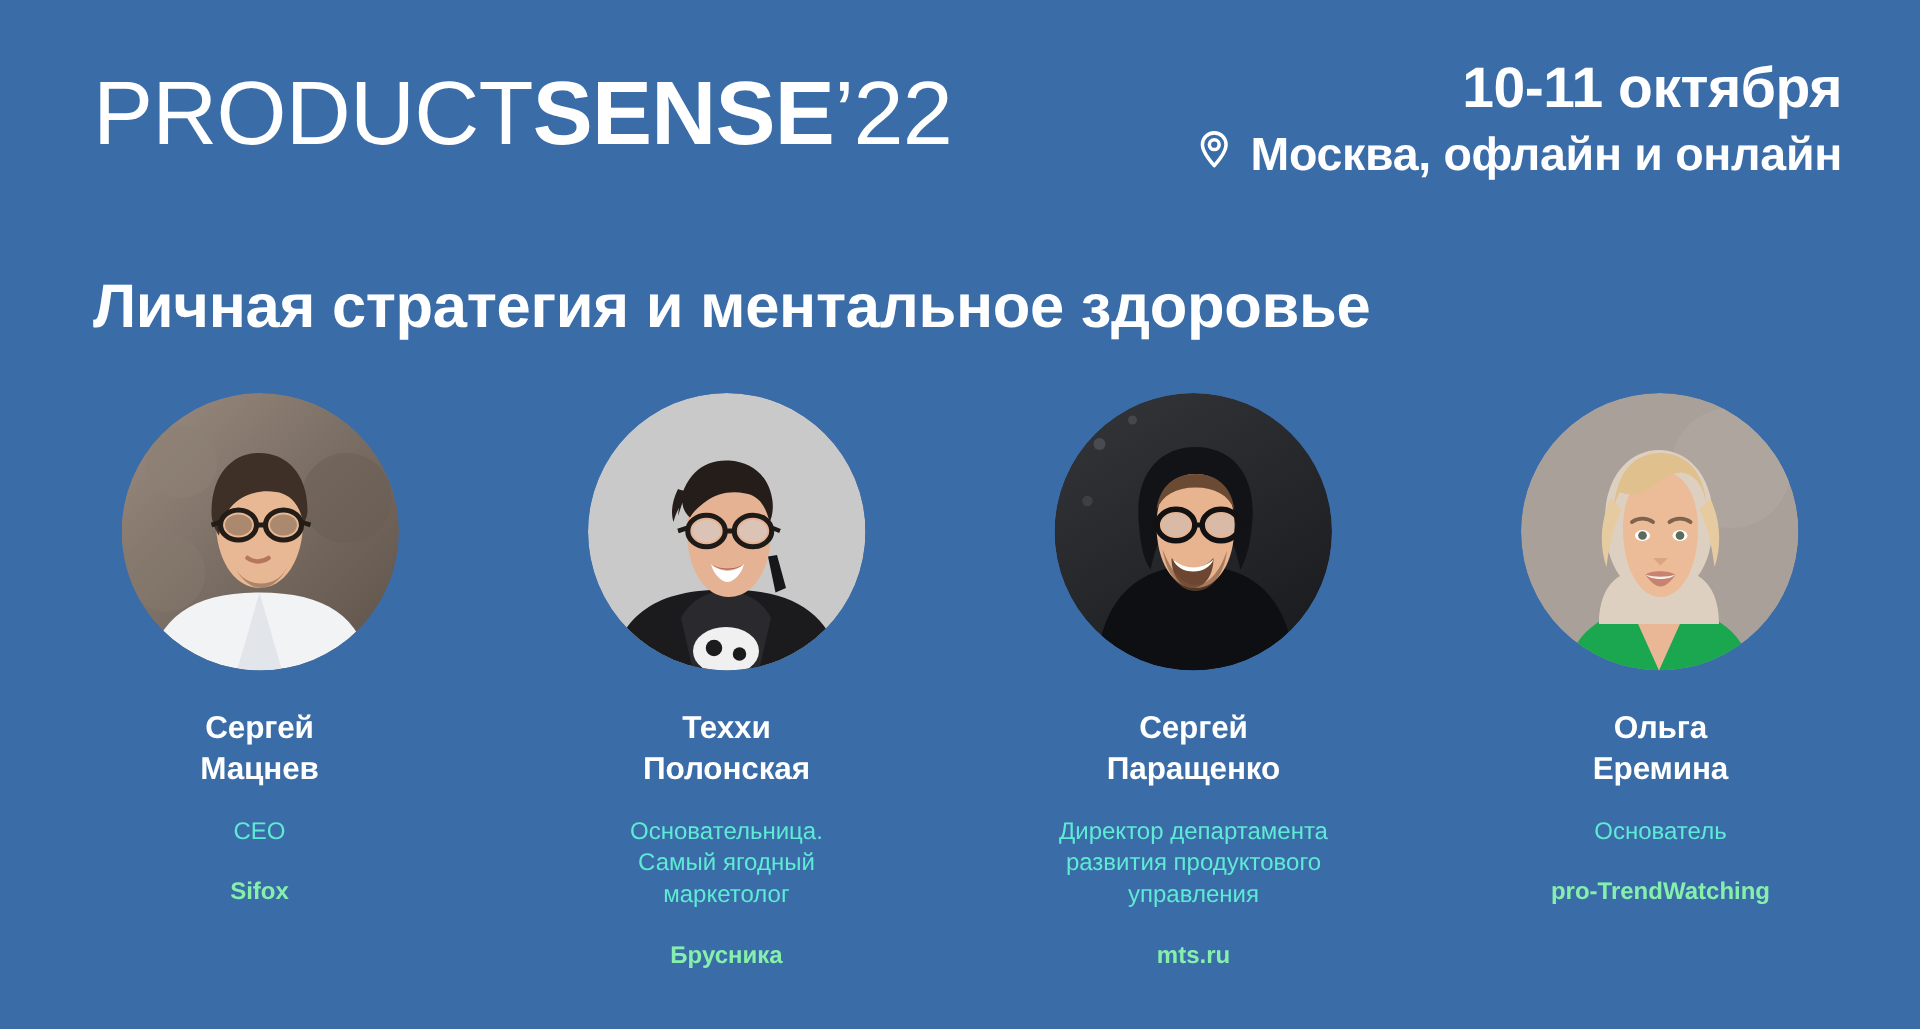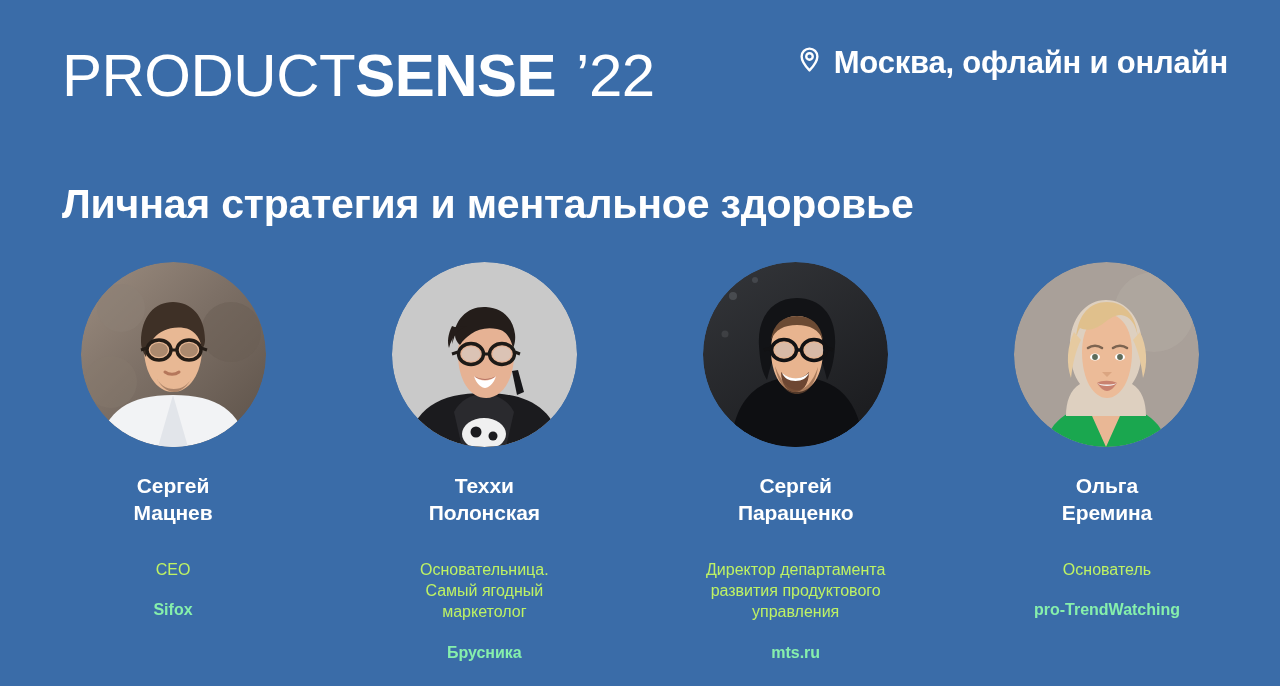--- a/index.html
+++ b/index.html
@@ -44,21 +44,20 @@
     color: #ffffff;
   }
   .logo .logo-light {
     font-weight: 300;
   }
   .logo .logo-bold {
     font-weight: 700;
   }
   .logo .logo-year {
     font-weight: 300;
-    margin-left: 20px;
   }
 
   .header-right {
     position: absolute;
     right: 0;
     top: 0;
     text-align: right;
   }
   .event-date {
     font-size: 38px;
@@ -137,26 +136,26 @@
   .speaker-name {
     margin-top: 26px;
     font-size: 21px;
     font-weight: 700;
     line-height: 1.28;
     letter-spacing: -0.1px;
     white-space: pre-line;
     color: #ffffff;
   }
   .speaker-role {
-    margin-top: 32px;
+    margin-top: 17px;
     font-size: 16px;
     font-weight: 400;
     line-height: 1.33;
     white-space: pre-line;
-    color: #bef264;
+    color: #5eead4;
   }
   .speaker-company {
     margin-top: 20px;
     font-size: 16px;
     font-weight: 700;
     line-height: 1.3;
     color: #86efac;
   }
 </style>
 </head>
@@ -164,20 +163,21 @@
 
 <div class="poster">
 
   <div class="header">
 
     <div class="logo">
       <span class="logo-light">PRODUCT</span><span class="logo-bold">SENSE</span><span class="logo-year">’22</span>
     </div>
 
     <div class="header-right">
+      <div class="event-date">10-11 октября</div>
       <div class="event-place-row">
         <svg class="pin-icon" viewBox="0 0 24 24" fill="none" stroke="#ffffff" stroke-width="2.1" stroke-linecap="round" stroke-linejoin="round" aria-hidden="true">
           <path d="M12 2.3c-3.9 0-7 3.1-7 7 0 5 7 12.4 7 12.4s7-7.4 7-12.4c0-3.9-3.1-7-7-7z"></path>
           <circle cx="12" cy="9.3" r="2.9"></circle>
         </svg>
         <span class="event-place">Москва, офлайн и онлайн</span>
       </div>
     </div>
   </div>
 

